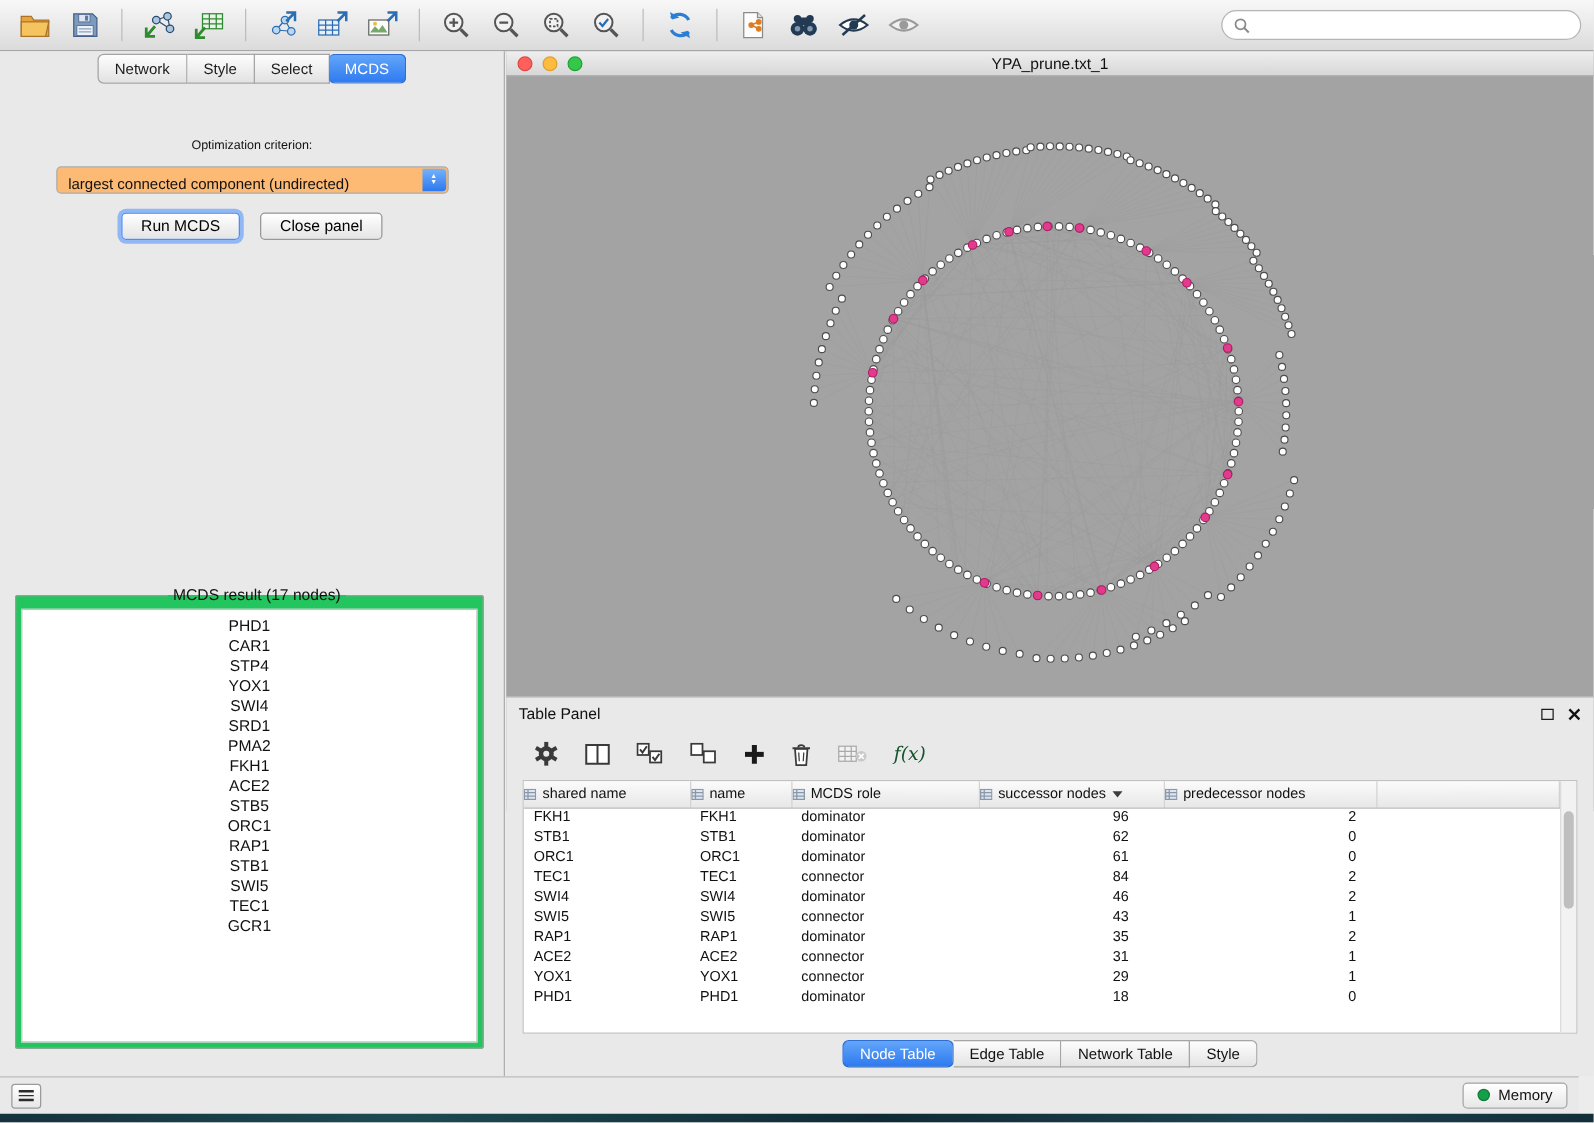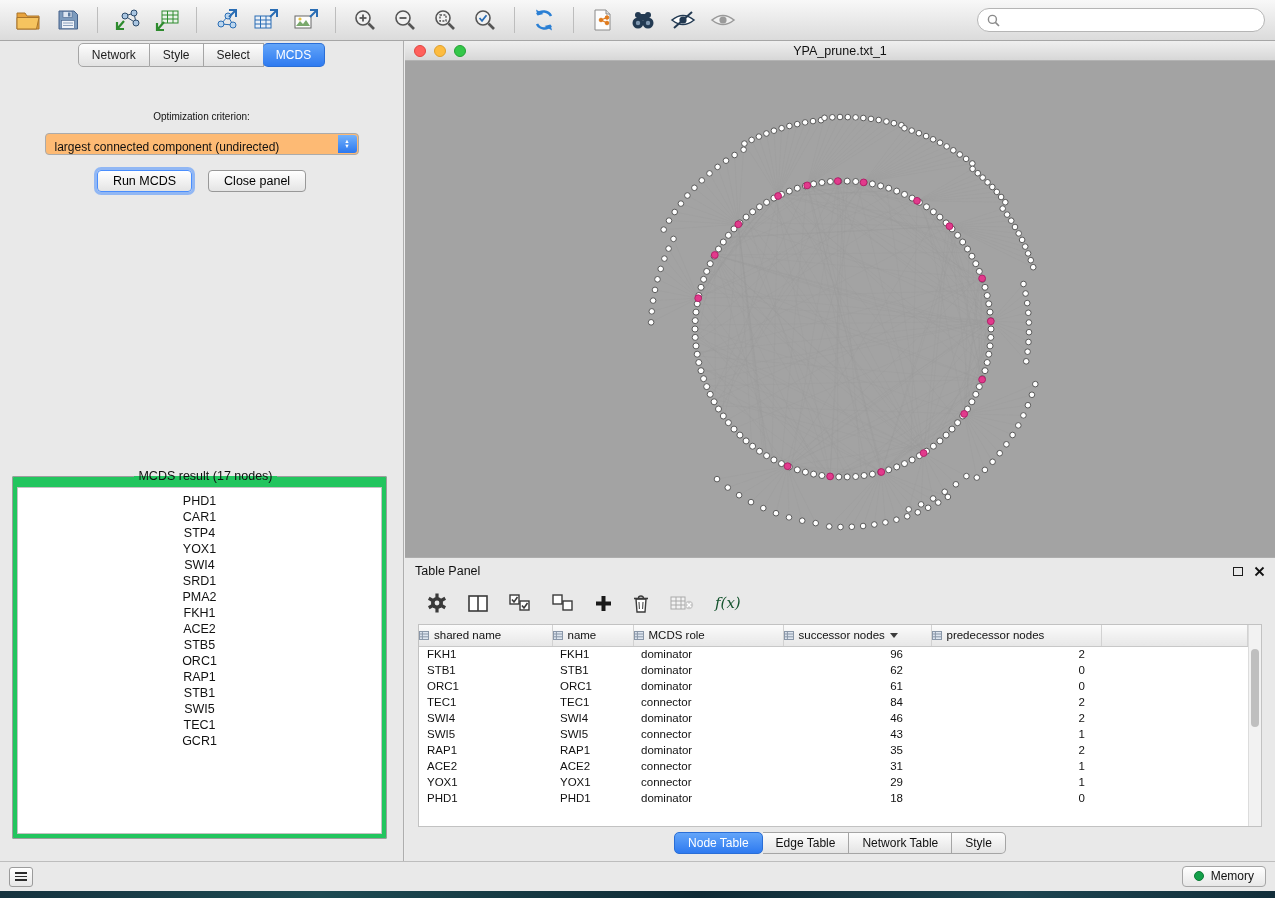--- a/index.html
+++ b/index.html
@@ -76,21 +76,21 @@
   .vscroll { position:absolute; right:0; top:0; bottom:0; width:13px; background:#f2f2f2; border-left:1px solid #dcdcdc; }
   .vthumb { position:absolute; left:2px; top:24px; width:8px; height:78px; background:#bfbfbf; border-radius:4px; }
   .tp-tabs { position:absolute; bottom:7px; left:0; right:0; display:flex; justify-content:center; }
   .tp-tab { font-size:12px; padding:3px 13px; border:1px solid #a5a5a5; border-left:none; background:linear-gradient(#fdfdfd,#e4e4e4); cursor:default; }
   .tp-tab:first-child { border-left:1px solid #a5a5a5; border-radius:5px 0 0 5px; }
   .tp-tab:last-child { border-radius:0 5px 5px 0; }
   .tp-tab.active { background:linear-gradient(#63a5f9,#2e7af0); color:#fff; border-color:#2a6ed6; border-radius:5px;text-align:center; }
   .sort-caret { width:0; height:0; border-left:4px solid transparent; border-right:4px solid transparent; border-top:5px solid #3c3c3c; display:inline-block; }
 
   
-  .status-bar { position:absolute; left:0; bottom:7px; right:0; height:30px; background:#e9e9e9; border-top:1px solid #bdbdbd;
+  .status-bar { position:absolute; left:0; bottom:7px; right:12px; height:30px; background:#e9e9e9; border-top:1px solid #bdbdbd;
     display:flex; align-items:center; padding:0 9px; }
   .list-btn { width:24px; height:20px; border:1px solid #9b9b9b; border-radius:3px; background:linear-gradient(#fff,#e7e7e7);
     display:flex; flex-direction:column; align-items:center; justify-content:center; gap:2px; }
   .list-btn i { display:block; width:12px; height:1.6px; background:#2c2c2c; }
   .memory-btn { margin-left:auto; display:flex; align-items:center; gap:7px; font-size:12px;
     border:1px solid #a6a6a6; border-radius:4px; background:linear-gradient(#fff,#e7e7e7); padding:2px 11px 3px; }
   .mem-dot { width:10px; height:10px; border-radius:50%; background:#14a04a; border:1px solid #0d7b36; }
   .desktop-strip { position:absolute; bottom:0; left:0; right:0; height:7px;
     background:linear-gradient(90deg,#15323e,#1d4a52 25%,#0f2a35 55%,#1c4450 80%,#122e3a); }
 </style>

